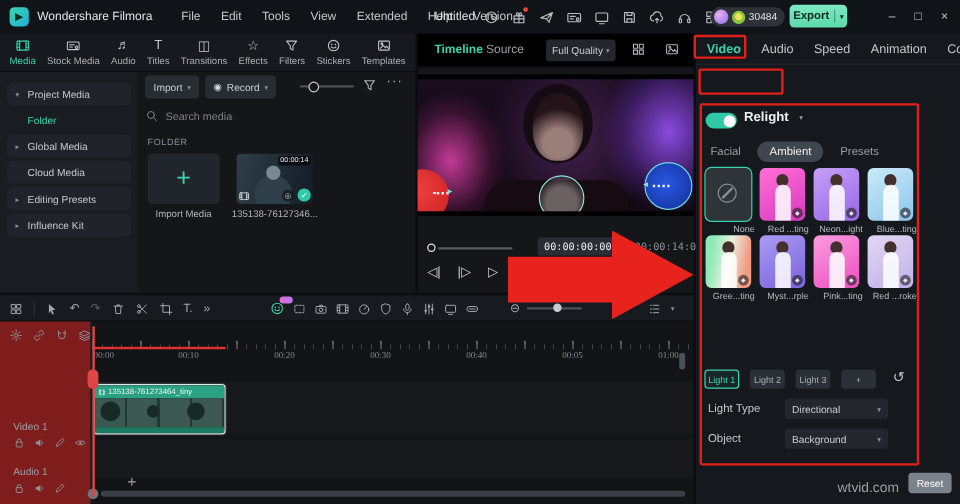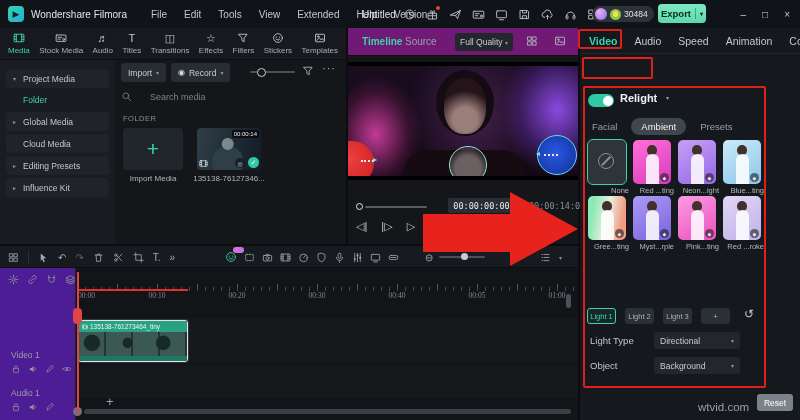--- a/index.html
+++ b/index.html
@@ -32,33 +32,33 @@
 .mtab.active,.mtab.active .mticon{color:#3bd3ad}
 #sidebar{position:absolute;left:0;top:32px;width:115px;height:184px;background:#191c21;padding-top:6px}
 .side-item{margin:3px 6px;height:19px;border-radius:4px;background:#20242a;display:flex;align-items:center;gap:4px;padding:0 7px;font-size:8.5px;color:#c3c8cd;white-space:nowrap}
 .side-item .caret{font-size:6px;color:#8a9096;width:6px}
 .side-sub{margin:3px 6px;height:18px;display:flex;align-items:center;padding:0 7px 0 17px;font-size:8.5px;color:#3bd3ad}
 #mcontent{position:absolute;left:115px;top:32px;width:231px;height:184px;background:#141619}
 .mbtn{position:absolute;height:19px;background:#282d33;border-radius:3px;display:flex;align-items:center;gap:4px;padding:0 7px;font-size:8.5px;color:#c8cdd2}
 .mcaret{font-size:6px;color:#8a9096}
 .sl{position:absolute;width:45px;height:2px;background:#4a5056;border-radius:1px}
 .sl:after{content:"";position:absolute;left:7px;top:-3px;width:7px;height:7px;border:1.5px solid #c8cdd2;border-radius:50%;background:#141619}
-.searchrow{position:absolute;left:6px;top:31px;display:flex;align-items:center;gap:18px;color:#7d838a;font-size:9px}
+.searchrow{position:absolute;left:6px;top:31px;display:flex;align-items:center;gap:6px;color:#7d838a;font-size:9px}
 .seclabel{position:absolute;left:8px;top:54px;font-size:7.5px;letter-spacing:.5px;color:#8a9098}
 .tile{position:absolute;top:68px;height:42px;border-radius:4px}
 .tile-import{left:8px;width:60px;background:#21262c;display:flex;align-items:center;justify-content:center;color:#3bd3ad;font-size:21px;font-weight:300}
 .tile-clip{left:82px;width:64px;overflow:hidden;background:radial-gradient(circle at 48% 38%,#7a8890 0 13%,rgba(0,0,0,0) 15%),radial-gradient(circle at 48% 80%,#2f3f49 0 32%,rgba(0,0,0,0) 34%),linear-gradient(100deg,#2e3e48,#141c26)}
 .durbadge{position:absolute;top:2px;right:2px;background:rgba(0,0,0,.65);border-radius:2px;font-size:6px;color:#e8ecef;padding:1px 2px}
 .clipcheck{position:absolute;right:2px;bottom:2px;width:11px;height:11px;border-radius:50%;background:#2fc9a5;color:#fff;font-size:7px;display:flex;align-items:center;justify-content:center}
 .clipeye{position:absolute;right:16px;bottom:2px;width:10px;height:10px;border-radius:50%;background:rgba(20,24,28,.75);color:#cfd4d8;font-size:6px;display:flex;align-items:center;justify-content:center}
 .clipfilm{position:absolute;left:2px;bottom:2px;color:#dfe4e8}
 .tlabel{position:absolute;top:114px;font-size:8px;color:#b0b6bc;text-align:center;white-space:nowrap;overflow:hidden}
 
 #preview{position:absolute;left:348px;top:28px;width:230px;height:216px;background:#141619}
-.pvheader{position:absolute;left:0;top:0;width:230px;height:28px;background:#701a75;border-bottom:1px solid #0b0d10}
+.pvheader{position:absolute;left:0;top:0;width:230px;height:28px;background:#000000;border-bottom:1px solid #0b0d10}
 .pvtab{position:absolute;top:8px;font-size:10px;color:#9aa0a6}
 .pvtab.active{color:#3bd3ad;font-weight:bold}
 .quality{position:absolute;left:107px;top:5px;width:58px;height:18px;background:#23272d;border-radius:3px;display:flex;align-items:center;justify-content:space-between;padding:0 5px;font-size:8.5px;color:#c8ccd0}
 .pvhico{position:absolute;top:7px;color:#b0b5ba}
 .vframe{position:absolute;left:0;top:34px;width:230px;height:118px;background:#000}
 .scene{position:absolute;left:0;top:4px;width:230px;height:110px;overflow:hidden;background:radial-gradient(60px 75px at 12% 62%,#c23a96 0%,rgba(120,30,90,.35) 55%,transparent 78%),radial-gradient(70px 85px at 91% 40%,#8a4ae0 0%,rgba(90,40,160,.4) 55%,transparent 80%),radial-gradient(95px 105px at 55% 45%,#45204f 0%,transparent 72%),linear-gradient(#190d1e,#100812)}
 .hair{position:absolute;left:88px;top:4px;width:58px;height:66px;border-radius:50%;background:#150b12}
 .head{position:absolute;left:96px;top:12px;width:42px;height:56px;border-radius:46% 46% 44% 44%;background:radial-gradient(circle at 50% 74%,#9a7e7a 0 26%,#241318 62%)}
 .shoulders{position:absolute;left:56px;top:84px;width:120px;height:30px;border-radius:22px 22px 0 0;background:#150b11}
 .circ-red{position:absolute;left:-18px;top:75px;width:44px;height:44px;border-radius:50%;background:radial-gradient(circle at 40% 40%,#f04040,#c81f1f)}
@@ -107,21 +107,21 @@
 
 #timeline{position:absolute;left:0;top:246px;width:578px;height:174px;background:#121417}
 .tltoolbar{position:absolute;left:0;top:0;width:578px;height:22px;background:#171a1f;border-bottom:1px solid #0b0d10}
 .tg{position:absolute;top:0;height:22px;display:flex;align-items:center;color:#a2a8ae}
 .tg .divider{width:1px;height:12px;background:#2e3338}
 .tg span.txt{font-size:10px}
 .facewrap{position:relative;color:#3bd3ad}
 .probadge{position:absolute;top:-4px;right:-7px;width:11px;height:6px;border-radius:3px;background:linear-gradient(90deg,#e86ad0,#b478f0)}
 .zoomline{width:46px;height:2px;background:#4a5056;border-radius:1px;position:relative}
 .zoomline:after{content:"";position:absolute;left:22px;top:-3px;width:7px;height:7px;border-radius:50%;background:#c8cdd2}
-.trackhdr{position:absolute;left:0;top:22px;width:76px;height:152px;background:#4c1d95;border-right:1px solid #1f2226}
+.trackhdr{position:absolute;left:0;top:22px;width:76px;height:152px;background:#7f1d1d;border-right:1px solid #1f2226}
 .thicons{position:absolute;left:8px;top:6px;display:flex;gap:8px;color:#8f959b}
 .trlabel{position:absolute;left:11px;font-size:8.5px;color:#9aa0a6}
 .tricons{position:absolute;left:11px;display:flex;gap:7px;color:#8f959b}
 .lane{position:absolute;left:76px;width:502px;background:#16181c}
 .ruler-label{position:absolute;top:45px;font-size:7.5px;color:#818890;width:34px;text-align:center;font-family:Liberation Serif, serif}
 .tickminor{position:absolute;left:77px;top:41px;width:500px;height:4px;background:repeating-linear-gradient(90deg,#444a50 0 1px,transparent 1px 8px)}
 .tickmajor{position:absolute;left:77px;top:38px;width:500px;height:7px;background:repeating-linear-gradient(90deg,#5a6168 0 1px,transparent 1px 40px)}
 .redline{position:absolute;left:77px;top:43px;width:111px;height:2px;background:#e03030}
 .playhead{position:absolute;left:77px;top:26px;width:1.5px;height:142px;background:#e04545;z-index:6}
 .phgrip{position:absolute;left:72.5px;top:62px;width:9px;height:16px;border-radius:4px;background:#e04545;z-index:7}

